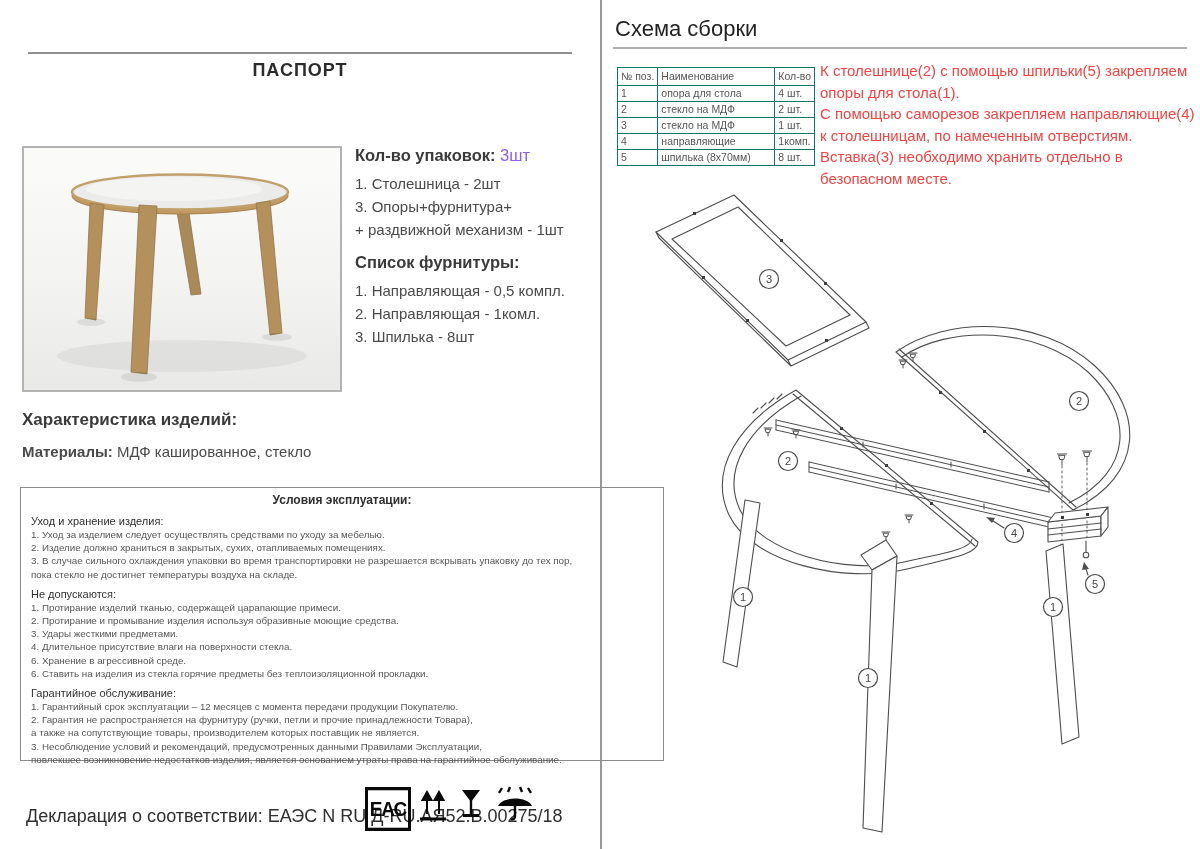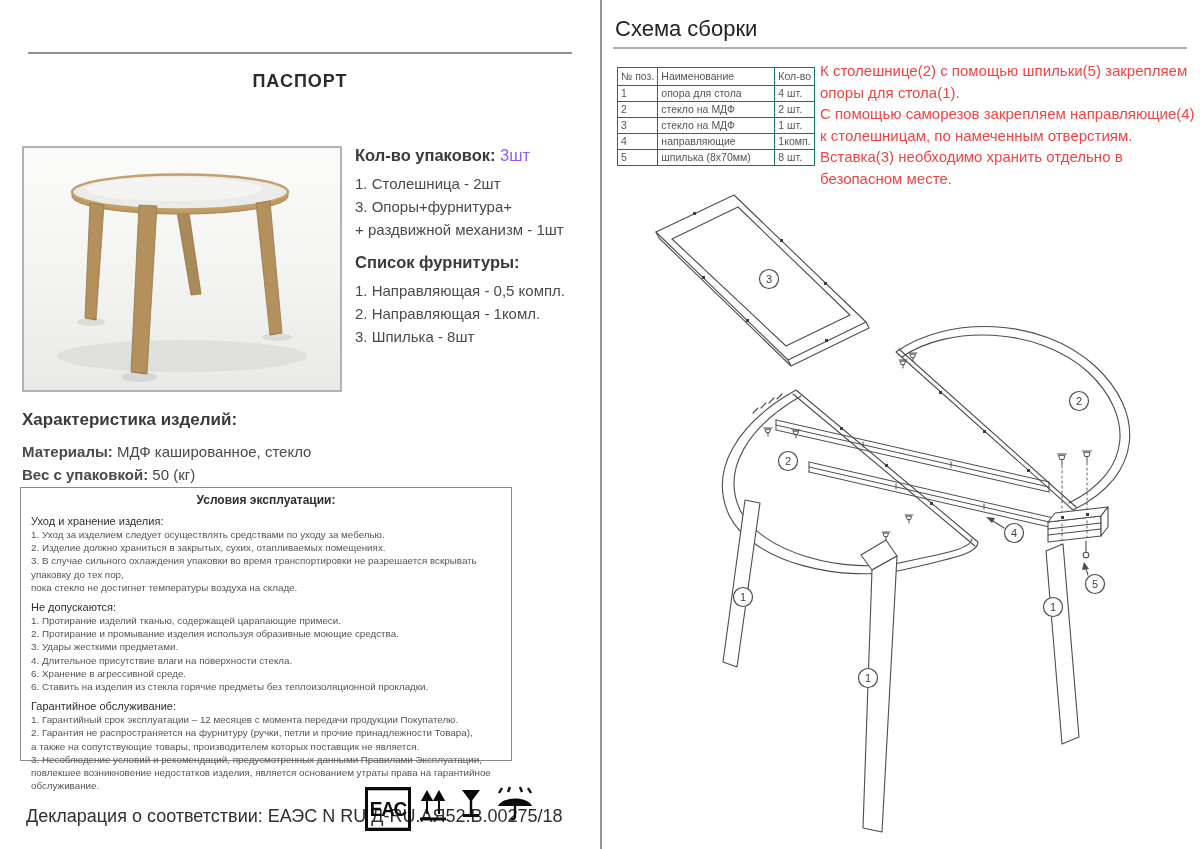--- a/index.html
+++ b/index.html
@@ -2,32 +2,32 @@
 <html><head>
 <meta charset="utf-8">
 <style>
   html,body{margin:0;padding:0;background:#fff;}
   .page{position:relative;width:1200px;height:849px;background:#ffffff;
         font-family:"Liberation Sans",sans-serif;color:#3f3f3f;overflow:hidden;}
   .abs{position:absolute;}
   
   .rule{background:#8f8f8f;height:2px;}
   .doc-title{left:0;top:60px;width:600px;text-align:center;font-size:18px;font-weight:bold;
-             letter-spacing:1px;color:#2b2b2b;margin-top:11px;}
+             letter-spacing:1px;color:#2b2b2b;}
   .photo{left:22px;top:146px;width:320px;height:246px;border:2px solid #b3b3b3;
          background:linear-gradient(180deg,#fbfbfa 0%,#f3f3f1 55%,#e9e9e7 100%);box-sizing:border-box;}
   .pack{left:355px;top:146px;width:245px;}
   .h2{font-size:16.5px;font-weight:bold;color:#3a3a3a;}
   .pack .h2{margin:0 0 7px 0;}
   .pack .item, .chars .line{font-size:15px;color:#4a4a4a;line-height:23px;}
   .pack .gap{height:12px;}
   .chars{left:22px;top:410px;width:560px;}
   .chars .h2{margin-bottom:10px;}
   .normal{font-weight:normal;color:#8b5cf6;}
-  .cond{left:20px;top:487px;width:492px;height:274px;border:1px solid #8a8a8a;
+  .cond{left:20px;top:487px;width:644px;height:274px;border:1px solid #8a8a8a;
         box-sizing:border-box;padding:5px 10px 0 10px;}
   .cond-title{text-align:center;font-size:12px;font-weight:bold;color:#2f2f2f;line-height:15px;}
   .cond-h{font-size:11px;font-weight:normal;color:#2f2f2f;margin-top:6px;line-height:14px;}
   .cond-line{font-size:9.8px;color:#555;line-height:13.2px;}
   .decl{left:26px;top:806px;font-size:18px;color:#2f2f2f;}
   .eac{left:365px;top:789px;width:40px;height:34px;border:3px solid #0a0a0a;
        display:flex;align-items:center;justify-content:center;font-weight:bold;font-size:19px;
        letter-spacing:-1px;color:#0a0a0a;transform:scaleY(1.1);}
   
   .divider{left:600px;top:0;width:2px;height:849px;background:#979797;}
@@ -82,22 +82,20 @@
     <div class="h2">Список фурнитуры:</div>
     <div class="item">1. Направляющая - 0,5 компл.</div>
     <div class="item">2. Направляющая - 1комл.</div>
     <div class="item">3. Шпилька - 8шт</div>
   </div>
 
   <div class="abs chars">
     <div class="h2" style="font-size:17px">Характеристика изделий:</div>
     <div class="line"><b>Материалы:</b>
       <span>МДФ кашированное, стекло</span></div>
-    <div class="line"><b>Вес с упаковкой:</b>
-      <span>50 (кг)</span></div>
   </div>
 
   <div class="abs cond">
     <div class="cond-title">Условия эксплуатации:</div>
     <div class="cond-h">Уход и хранение изделия:</div>
     <div class="cond-line">1. Уход за изделием следует осуществлять средствами по уходу за мебелью.</div>
     <div class="cond-line">2. Изделие должно храниться в закрытых, сухих, отапливаемых помещениях.</div>
     <div class="cond-line">3. В случае сильного охлаждения упаковки во время транспортировки не разрешается вскрывать упаковку до тех пор,</div>
     <div class="cond-line">пока стекло не достигнет температуры воздуха на складе.</div>
     <div class="cond-h">Не допускаются:</div>

